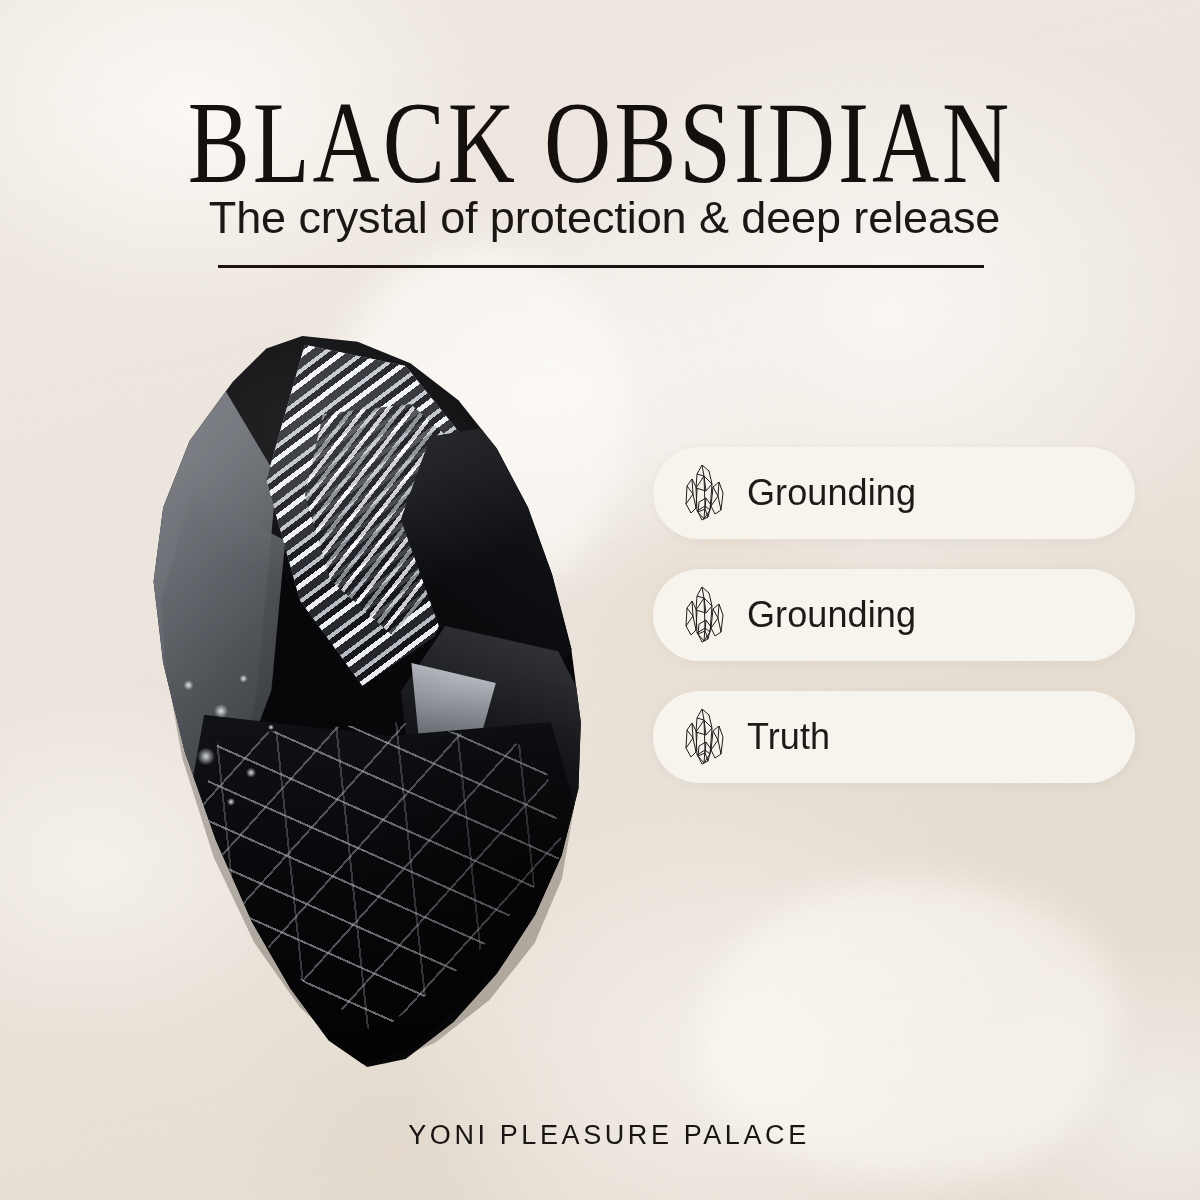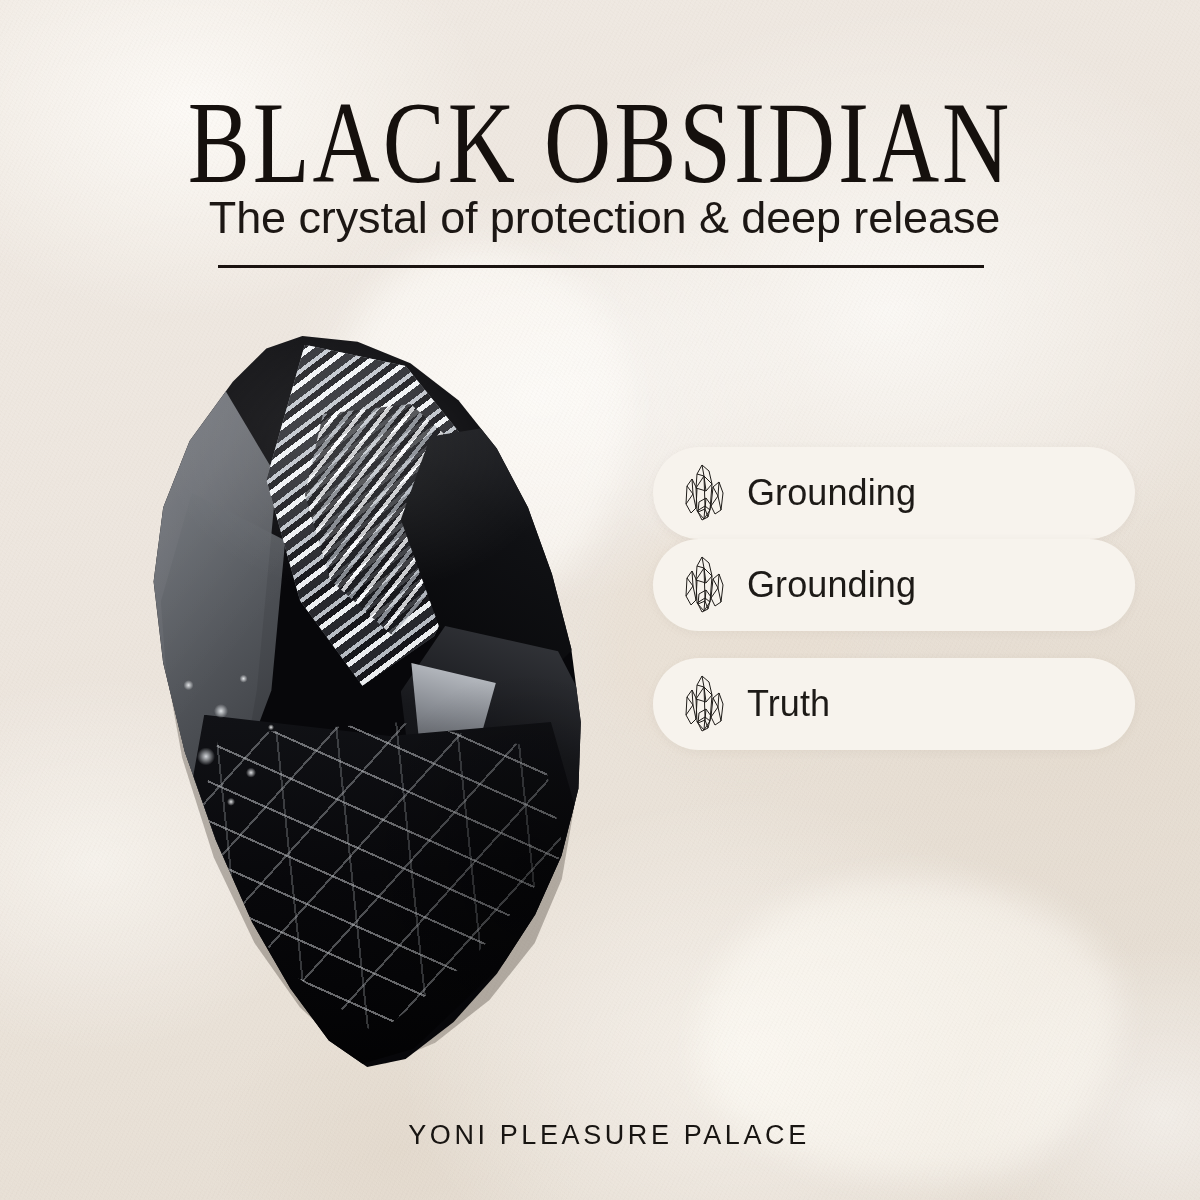--- a/index.html
+++ b/index.html
@@ -242,20 +242,21 @@
     position: absolute;
     left: 653px;
     top: 447px;
     width: 482px;
   }
   .pill {
     position: relative;
     display: flex;
     align-items: center;
     height: 92px;
+    margin-bottom: 30px;
     border-radius: 46px;
     background: #F7F3ED;
     box-shadow: 0 2px 10px rgba(120,104,88,0.07);
   }
   .pill:last-child { margin-bottom: 0; margin-top: 27px; }
   .pill-icon {
     flex: 0 0 auto;
     width: 54px;
     height: 62px;
     margin-left: 22px;

